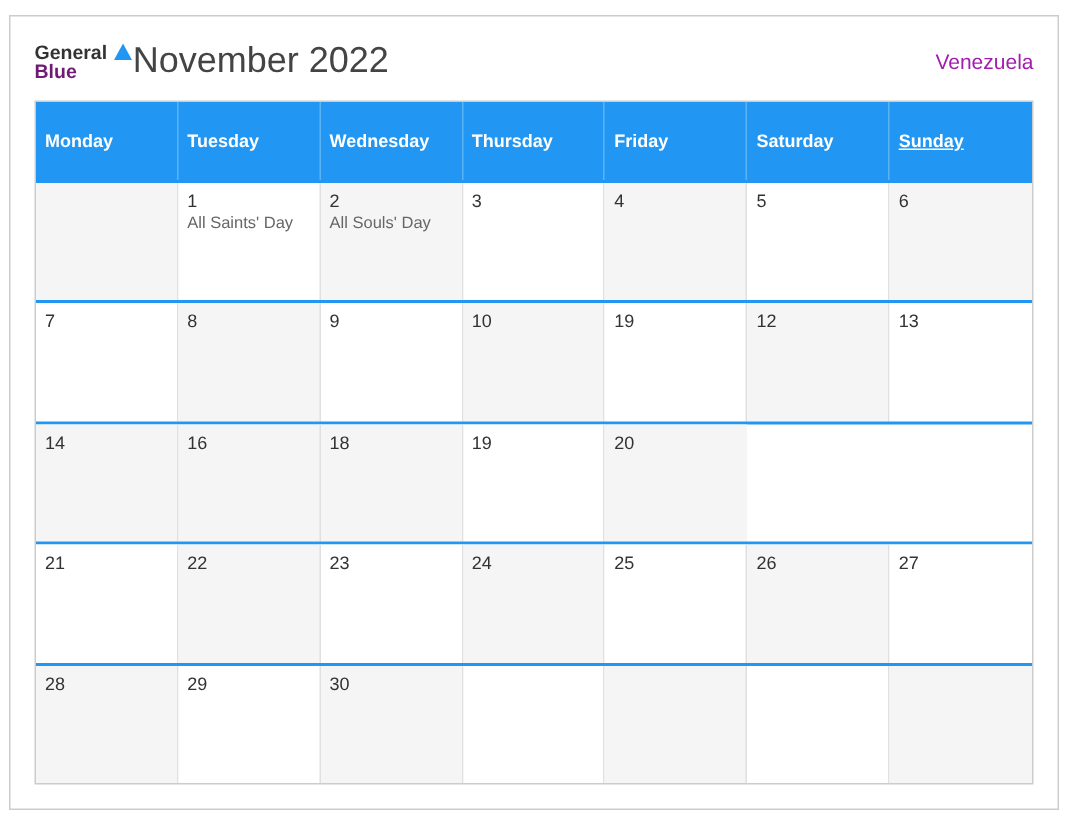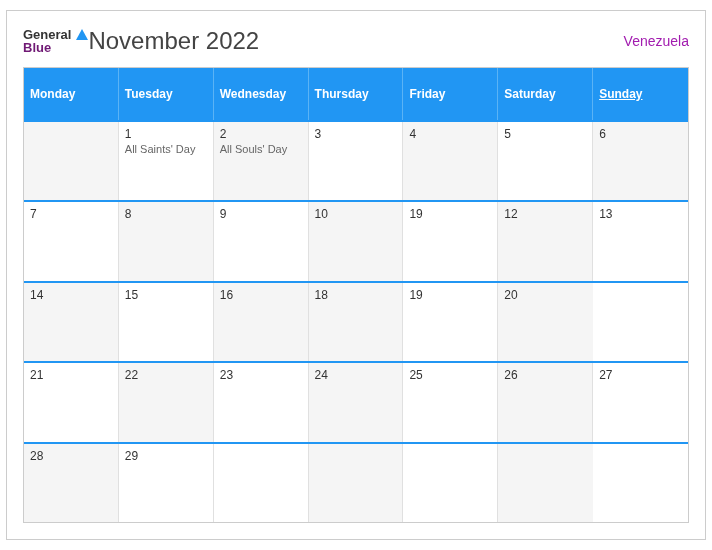--- a/index.html
+++ b/index.html
@@ -196,23 +196,20 @@
             <span class="day-num">12</span>
           </div>
           <div class="cal-cell">
             <span class="day-num">13</span>
           </div>
         </div>
         <div class="cal-row">
           <div class="cal-cell alt-bg">
             <span class="day-num">14</span>
           </div>
-          <div class="cal-cell">
-            <span class="day-num">15</span>
-          </div>
           <div class="cal-cell alt-bg">
             <span class="day-num">16</span>
           </div>
           <div class="cal-cell alt-bg">
             <span class="day-num">18</span>
           </div>
           <div class="cal-cell">
             <span class="day-num">19</span>
           </div>
           <div class="cal-cell alt-bg">
@@ -241,20 +238,23 @@
           <div class="cal-cell">
             <span class="day-num">27</span>
           </div>
         </div>
         <div class="cal-row">
           <div class="cal-cell alt-bg">
             <span class="day-num">28</span>
           </div>
           <div class="cal-cell">
             <span class="day-num">29</span>
+          </div>
+          <div class="cal-cell alt-bg">
+            <span class="day-num">30</span>
           </div>
           <div class="cal-cell"></div>
           <div class="cal-cell alt-bg"></div>
           <div class="cal-cell"></div>
           <div class="cal-cell alt-bg"></div>
         </div>
       </div>
   </div>
 </div>
 

